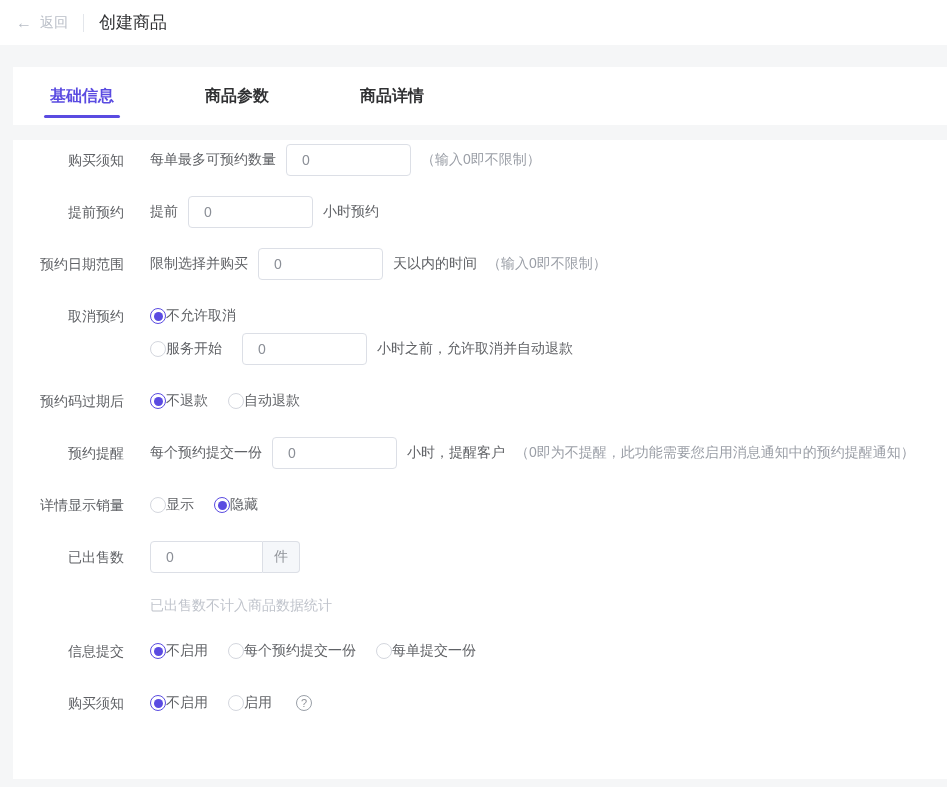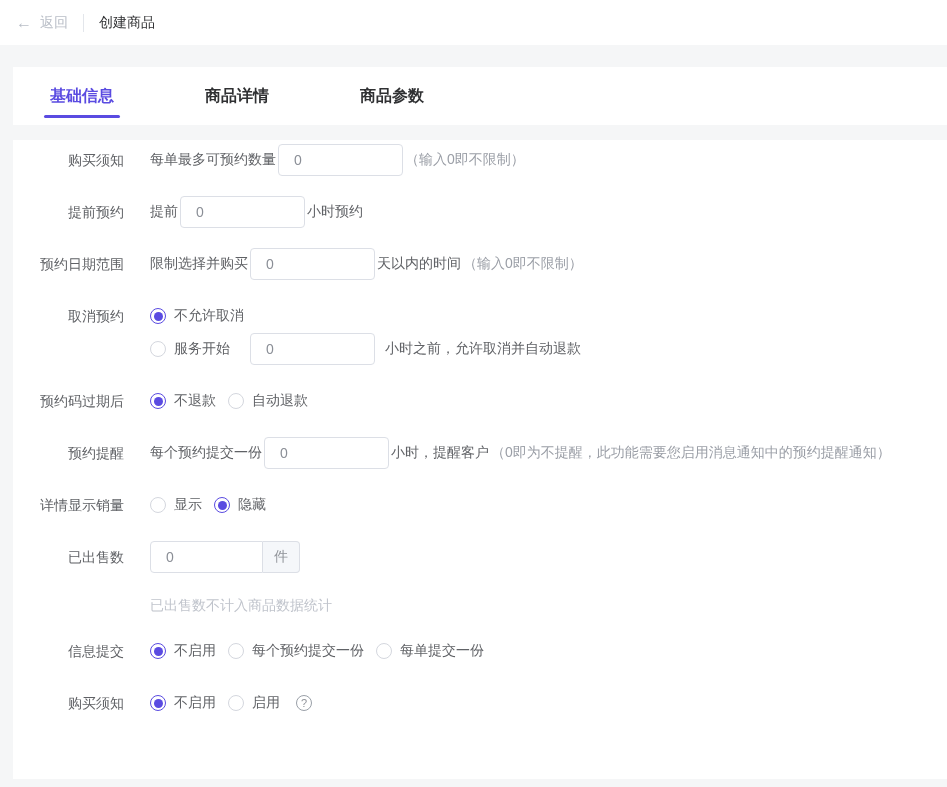--- a/index.html
+++ b/index.html
@@ -6,38 +6,38 @@
   html,body { width:947px; height:787px; overflow:hidden;
     font-family:"Liberation Sans","DejaVu Sans",sans-serif;
     background:#f5f6f7; font-size:14px; color:#606266; }
 
   
   .header { position:absolute; left:0; top:0; width:947px; height:45px;
     background:#fff; display:flex; align-items:center; padding-left:16px; }
   .back { display:flex; align-items:center; color:#b9bec7; cursor:pointer; }
   .back .arrow { font-size:16px; margin-right:8px; line-height:1; }
   .header .divider { width:1px; height:18px; background:#e3e6eb; margin:0 15px; }
-  .header .title { color:#303133; font-size:14px; }
+  .header .title { color:#303133; font-size:17px; }
 
   
   .tabs-card { position:absolute; left:13px; top:67px; width:934px; height:58px;
     background:#fff; display:flex; align-items:flex-end; padding-left:37px; }
   .tab { font-size:16px; font-weight:700; color:#303133; margin-right:91px;
     position:relative; height:58px; display:flex; align-items:center; cursor:pointer; }
   .tab.active { color:#5a4be1; }
   .tab.active::after { content:""; position:absolute; left:-6px; right:-6px;
     bottom:7px; height:3px; background:#5a4be1; border-radius:2px; }
 
   
   .form-card { position:absolute; left:13px; top:140px; width:934px; height:639px;
     background:#fff; padding-top:4px; }
   .frow { display:flex; align-items:flex-start; margin-bottom:20px; }
   .flabel { width:111px; flex-shrink:0; text-align:right; color:#606266;
     line-height:32px; }
-  .fcontent { margin-left:26px; display:flex; align-items:center; gap:2px;
+  .fcontent { margin-left:26px; display:flex; align-items:center; gap:10px;
     min-height:32px; flex-wrap:nowrap; }
   .fcol { margin-left:26px; display:flex; flex-direction:column; }
   .fline { display:flex; align-items:center; gap:10px; min-height:32px; }
   .fline + .fline { margin-top:1px; }
 
   .ptext { color:#606266; white-space:nowrap; }
   .hint { color:#9a9ea6; white-space:nowrap; }
   .helper { color:#c0c4cc; margin-top:22px; line-height:20px; }
 
   .inp { height:32px; border:1px solid #dcdfe6; border-radius:4px;
@@ -57,42 +57,42 @@
   .counter { position:absolute; right:10px; top:50%; transform:translateY(-50%);
     color:#c0c4cc; font-size:13px; pointer-events:none; }
 
   .radio { display:inline-flex; align-items:center; margin-right:10px;
     cursor:pointer; white-space:nowrap; }
   .rdot { width:16px; height:16px; border-radius:50%; background:#fff;
     border:1px solid #d4d7de; position:relative; flex-shrink:0; }
   .rdot.checked { border:1.5px solid #5a4be1; }
   .rdot.checked::after { content:""; position:absolute; inset:2.5px;
     border-radius:50%; background:#5a4be1; }
-  .rlabel { margin-left:8px; color:#606266; }
+  .rlabel { color:#606266; }
 
   .help { width:16px; height:16px; border-radius:50%; border:1px solid #9aa0a8;
     color:#909399; font-size:11px; display:flex; align-items:center;
     justify-content:center; margin-left:4px; cursor:pointer; }
 </style>
 </head>
 <body>
 
 <div class="header">
   <div class="back">
     <span class="arrow">←</span>
     <span>返回</span>
   </div>
   <div class="divider"></div>
   <div class="title">创建商品</div>
 </div>
 
 <div class="tabs-card">
   <div class="tab active">基础信息</div>
+  <div class="tab">商品参数</div>
   <div class="tab">商品详情</div>
-  <div class="tab">商品参数</div>
 </div>
 
 <div class="form-card">
 
   <div class="frow">
     <div class="flabel">购买须知</div>
     <div class="fcontent">
       <span class="ptext">每单最多可预约数量</span>
       <input class="inp w125" value="0" style="">
       <span class="hint">（输入0即不限制）</span>

